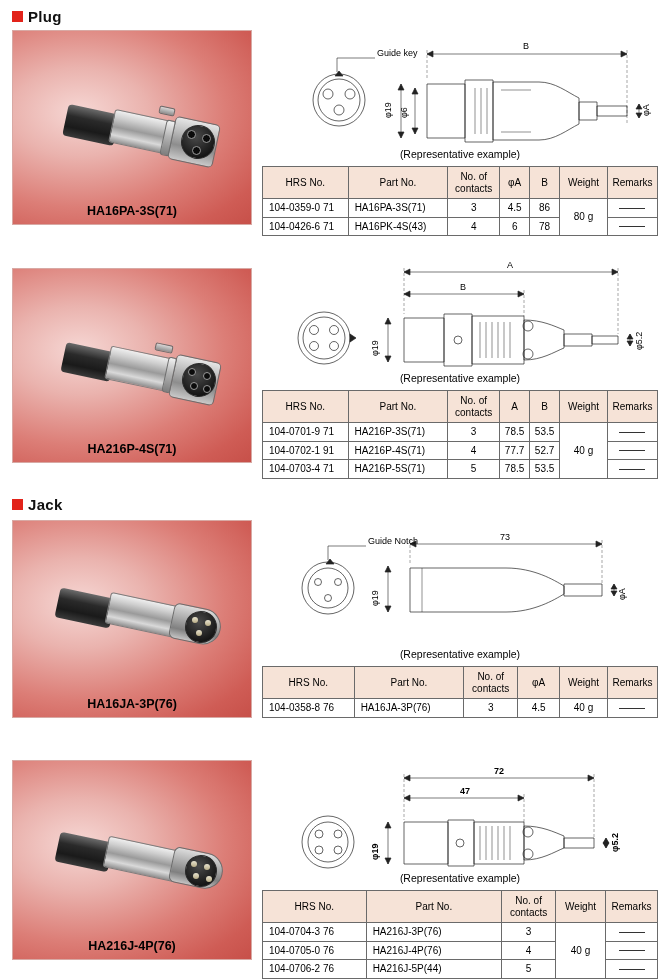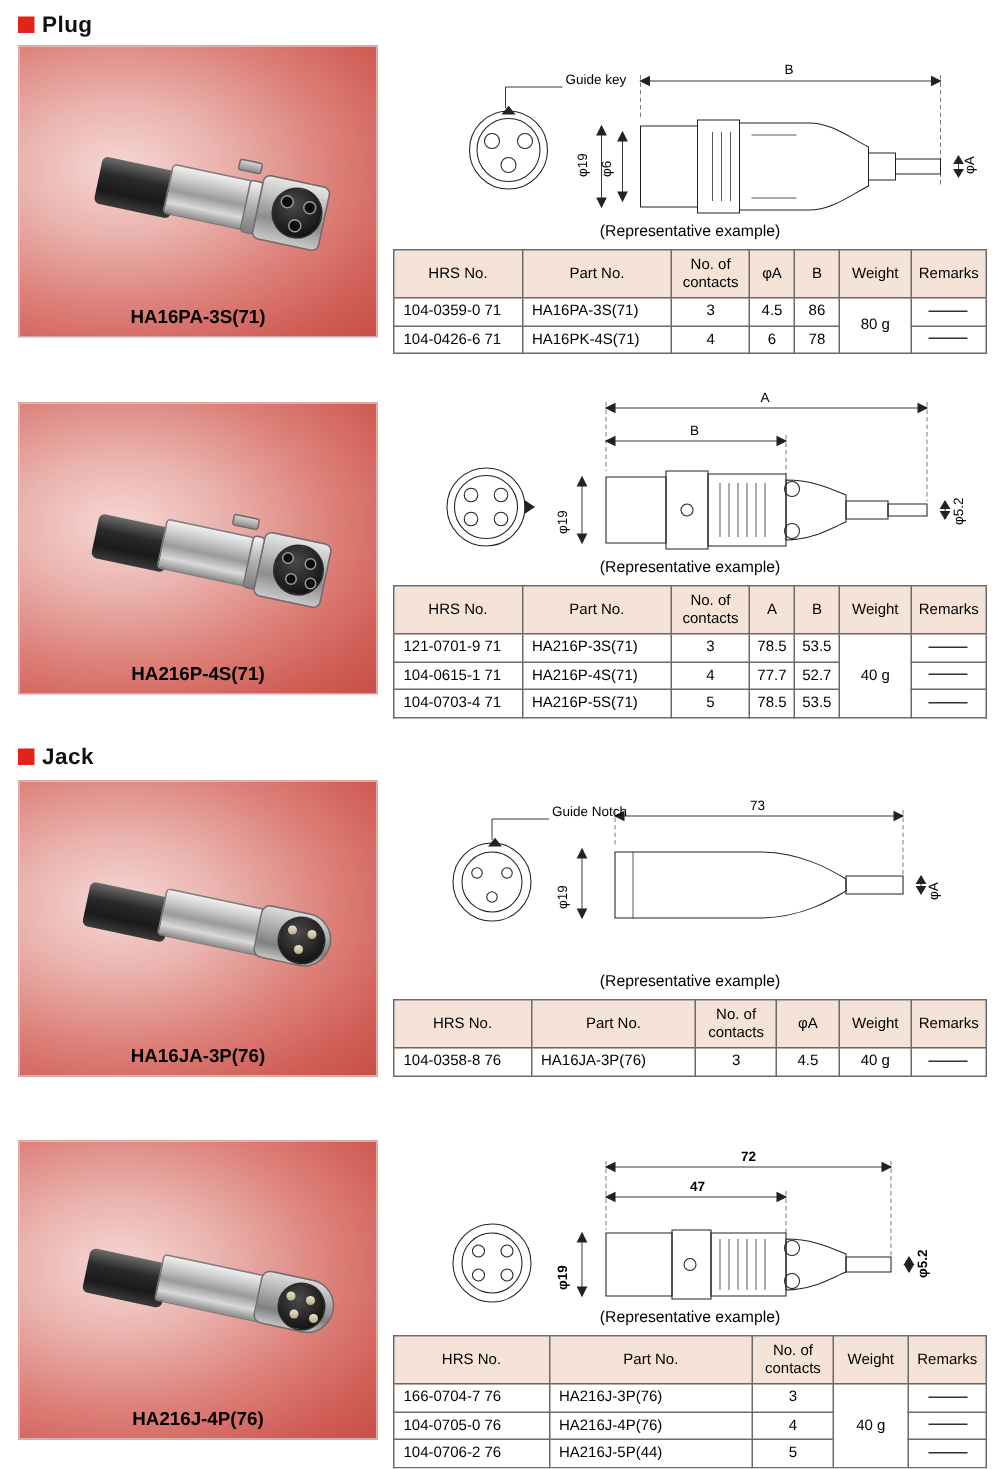--- a/index.html
+++ b/index.html
@@ -231,21 +231,21 @@
         <td class="left">104-0359-0 71</td>
         <td class="left">HA16PA-3S(71)</td>
         <td>3</td>
         <td>4.5</td>
         <td>86</td>
         <td rowspan="2">80 g</td>
         <td><span class="dash"></span></td>
       </tr>
       <tr>
         <td class="left">104-0426-6 71</td>
-        <td class="left">HA16PK-4S(71)</td>
+        <td class="left">HA16PK-4S(43)</td>
         <td>4</td>
         <td>6</td>
         <td>78</td>
         <td><span class="dash"></span></td>
       </tr>
     </tbody>
   </table>
 
   <div class="photo-panel" style="left:12px; top:268px; width:240px; height:195px;">
     <div class="conn" style="left:46px; top:58px; width:160px; height:80px;">
@@ -323,30 +323,30 @@
         <th style="width:100px">Part No.</th>
         <th style="width:52px">No. of contacts</th>
         <th style="width:30px">A</th>
         <th style="width:30px">B</th>
         <th style="width:48px">Weight</th>
         <th style="width:50px">Remarks</th>
       </tr>
     </thead>
     <tbody>
       <tr>
-        <td class="left">121-0701-9 71</td>
+        <td class="left">104-0701-9 71</td>
         <td class="left">HA216P-3S(71)</td>
         <td>3</td>
         <td>78.5</td>
         <td>53.5</td>
         <td rowspan="3">40 g</td>
         <td><span class="dash"></span></td>
       </tr>
       <tr>
-        <td class="left">104-0615-1 71</td>
+        <td class="left">104-0702-1 91</td>
         <td class="left">HA216P-4S(71)</td>
         <td>4</td>
         <td>77.7</td>
         <td>52.7</td>
         <td><span class="dash"></span></td>
       </tr>
       <tr>
         <td class="left">104-0703-4 71</td>
         <td class="left">HA216P-5S(71)</td>
         <td>5</td>
@@ -505,21 +505,21 @@
       <tr>
         <th style="width:104px">HRS No.</th>
         <th style="width:136px">Part No.</th>
         <th style="width:54px">No. of contacts</th>
         <th style="width:50px">Weight</th>
         <th style="width:52px">Remarks</th>
       </tr>
     </thead>
     <tbody>
       <tr>
-        <td class="left">166-0704-7 76</td>
+        <td class="left">104-0704-3 76</td>
         <td class="left">HA216J-3P(76)</td>
         <td>3</td>
         <td rowspan="3">40 g</td>
         <td><span class="dash"></span></td>
       </tr>
       <tr>
         <td class="left">104-0705-0 76</td>
         <td class="left">HA216J-4P(76)</td>
         <td>4</td>
         <td><span class="dash"></span></td>

